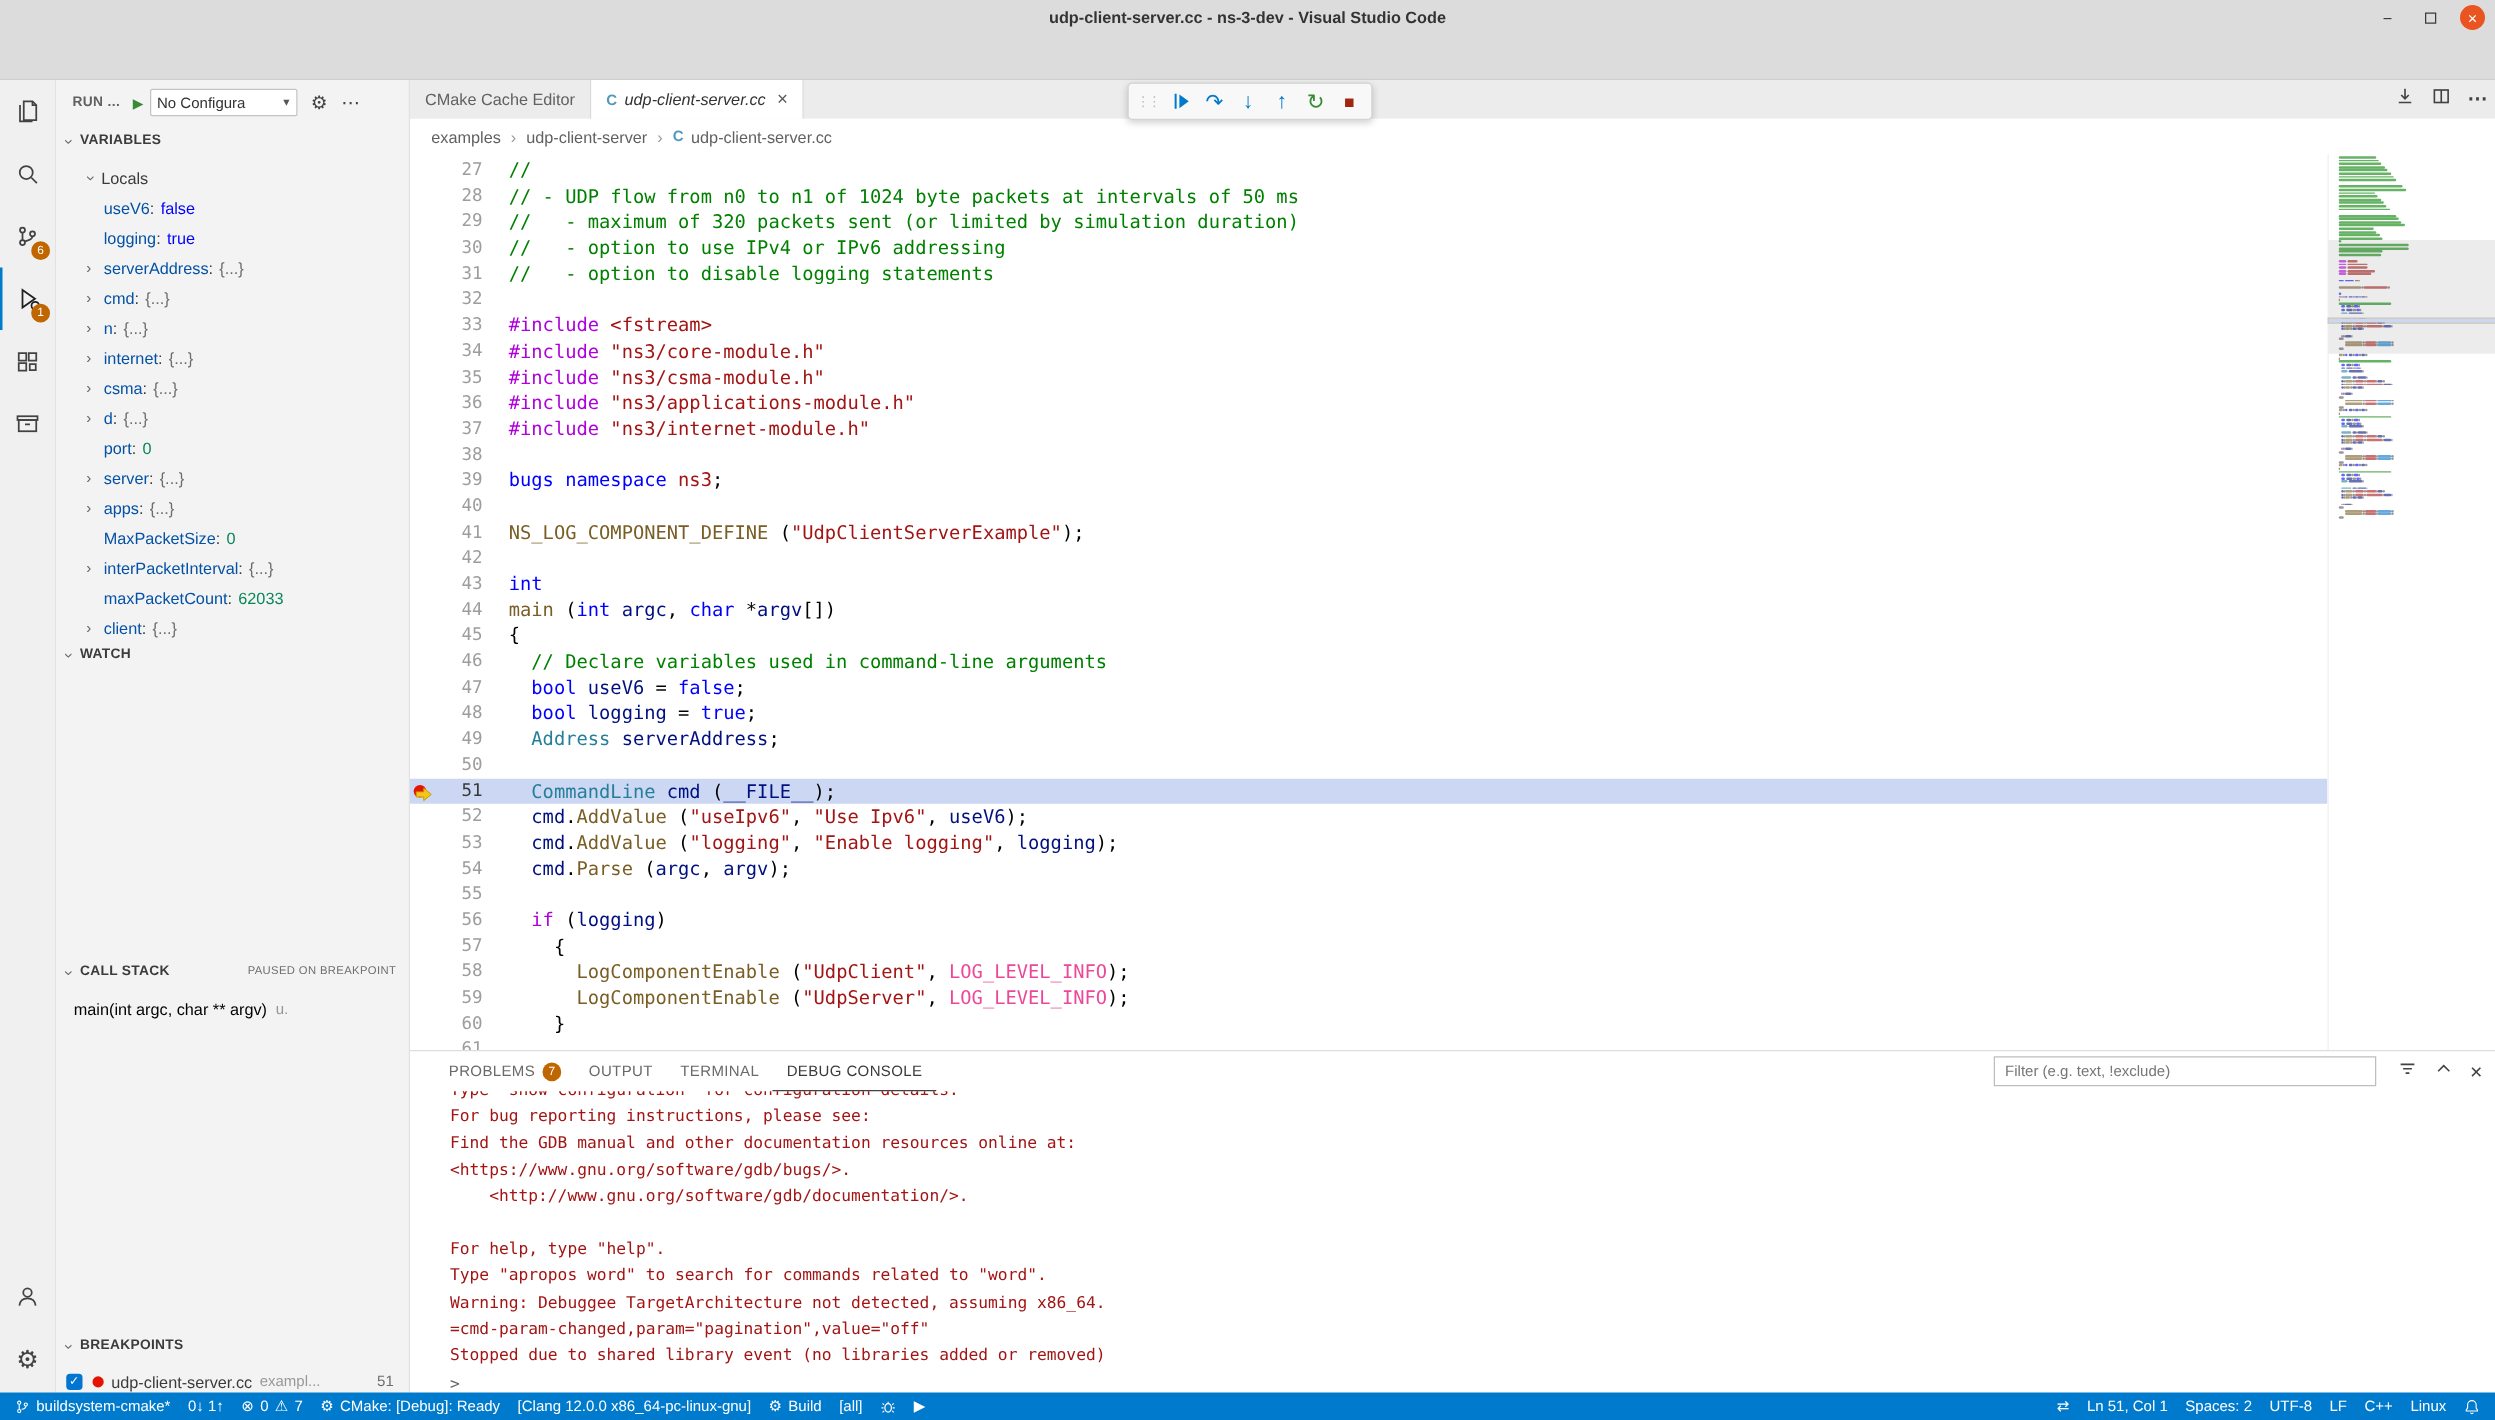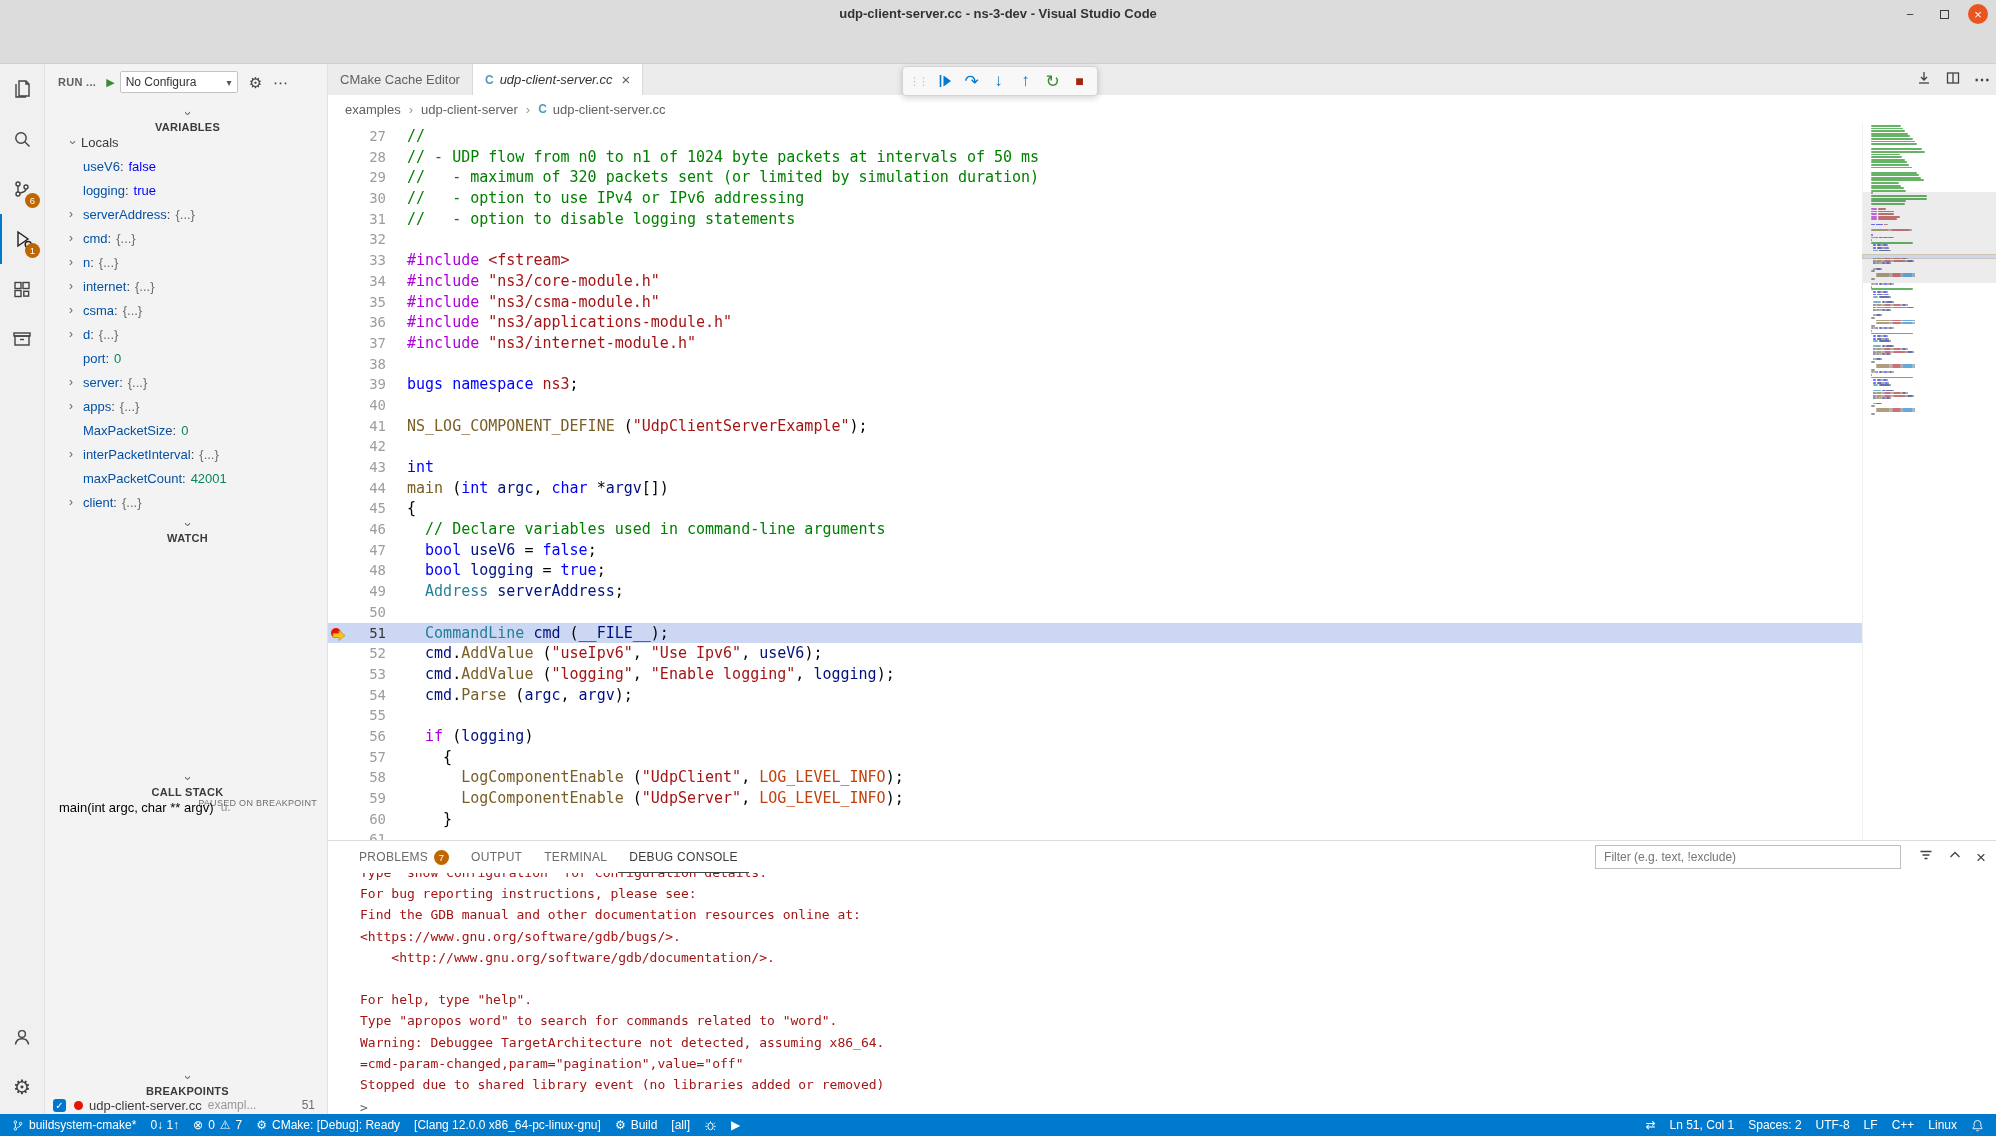--- a/index.html
+++ b/index.html
@@ -30,21 +30,21 @@
   .gear-glyph { font-size:20px; color:#424242; }
   
   .sidebar { position:absolute; left:45px; top:64px; bottom:22px; width:283px; background:#f3f3f3; border-right:1px solid #e2e2e2; font-size:13px; color:#3b3b3b; overflow:hidden; }
   .runbar { position:absolute; top:0; left:0; right:0; height:36px; display:flex; align-items:center; padding:0 6px 0 13px; }
   .run-title { font-size:11px; font-weight:700; color:#606060; letter-spacing:.3px; margin-right:10px; white-space:nowrap; }
   .run-play { color:#388a34; font-size:11px; margin-right:5px; }
   .config-select { width:118px; height:22px; background:#fff; border:1px solid #c4c4c4; border-radius:2px; font-size:12px; color:#333; display:flex; align-items:center; justify-content:space-between; padding:0 5px; overflow:hidden; white-space:nowrap; }
   .config-caret { color:#555; font-size:10px; margin-left:3px; }
   .icon-btn { margin-left:11px; color:#424242; font-size:15px; line-height:1; }
   .section { position:absolute; left:0; right:0; }
-  .sec-header { height:24px; display:flex; align-items:center; font-size:11px; font-weight:700; color:#3b3b3b; letter-spacing:.25px; padding-left:3px;flex-direction:column; }
+  .sec-header { height:24px; display:flex; align-items:flex-start; font-size:11px; font-weight:700; color:#3b3b3b; letter-spacing:.25px; padding-left:3px; }
   .chev-open { display:inline-block; width:16px; text-align:center; transform:rotate(90deg); font-size:13px; color:#646464; font-weight:400; }
   .sec-badge { margin-left:auto; margin-right:10px; font-size:9px; font-weight:400; color:#6e6e6e; letter-spacing:.3px; }
   .tree-row { height:24px; display:flex; align-items:center; padding-left:21px; white-space:nowrap; overflow:hidden; }
   .tree-row .tchev { width:14px; color:#646464; font-size:12px; flex:none; }
   .tree-row .tchev-space { width:14px; flex:none; }
   .v-name { color:#0451a5; }
   .v-colon { color:#3b3b3b; margin-right:5px; }
   .v-bool { color:#0000ff; }
   .v-num { color:#098658; }
   .v-obj { color:#6c6c6c; }
@@ -81,21 +81,21 @@
   .code-row { display:flex; height:20.7px; line-height:20.7px; font-family:"DejaVu Sans Mono",monospace; font-size:15px; white-space:pre; }
   .glyph { width:18px; flex:none; position:relative; }
   .lnum { width:40px; flex:none; text-align:right; color:#9d9d9d; font-size:14px; }
   .ltext { margin-left:21px; }
   .code-row.current { background:#cbd7f3; }
   .code-row.current .lnum { color:#383838; }
   .bp-glyph-dot { position:absolute; left:3px; top:5.5px; width:10px; height:10px; border-radius:50%; background:#e51400; }
   .cur-arrow { position:absolute; left:4px; top:4px; }
   .tok-pl { color:#000; } .tok-cm { color:#008000; } .tok-pp { color:#af00db; }
   .tok-kw { color:#0000ff; } .tok-str { color:#a31515; } .tok-ty { color:#267f99; }
-  .tok-fn { color:#795e26; } .tok-va { color:#001080; } .tok-en { color:#c2410c; }
+  .tok-fn { color:#795e26; } .tok-va { color:#001080; } .tok-en { color:#ec4899; }
   .tok-ns { color:#a31515; } .tok-ctl { color:#af00db; }
   
   .minimap { position:absolute; top:0; right:0; width:134px; bottom:0; background:#fff; border-left:1px solid #f0f0f0; }
   .mm-rows { position:absolute; left:8px; top:2px; right:26px; }
   .mm-row { height:2.6px; display:flex; }
   .mm-bar { height:1.9px; border-radius:1px; opacity:.6; }
   .mm-space { height:1.9px; }
   .mm-slider { position:absolute; left:0; right:0; background:rgba(70,70,70,.10); }
   .mm-current { position:absolute; left:0; right:0; height:3.4px; background:rgba(203,215,243,1); box-shadow:0 0 0 1px rgba(150,130,80,.35); }
   
@@ -292,21 +292,21 @@
           <div class="tree-row" style="padding-left: 24px;">
             <span class="tchev">›</span>
             <span class="v-name">interPacketInterval</span>
             <span class="v-colon">:</span>
             <span class="v-obj">{...}</span>
           </div>
           <div class="tree-row" style="padding-left: 24px;">
             <span class="tchev-space"></span>
             <span class="v-name">maxPacketCount</span>
             <span class="v-colon">:</span>
-            <span class="v-num">42001</span>
+            <span class="v-num">62033</span>
           </div>
           <div class="tree-row" style="padding-left: 24px;">
             <span class="tchev">›</span>
             <span class="v-name">client</span>
             <span class="v-colon">:</span>
             <span class="v-obj">{...}</span>
           </div>
         </div>
     </div>
 

